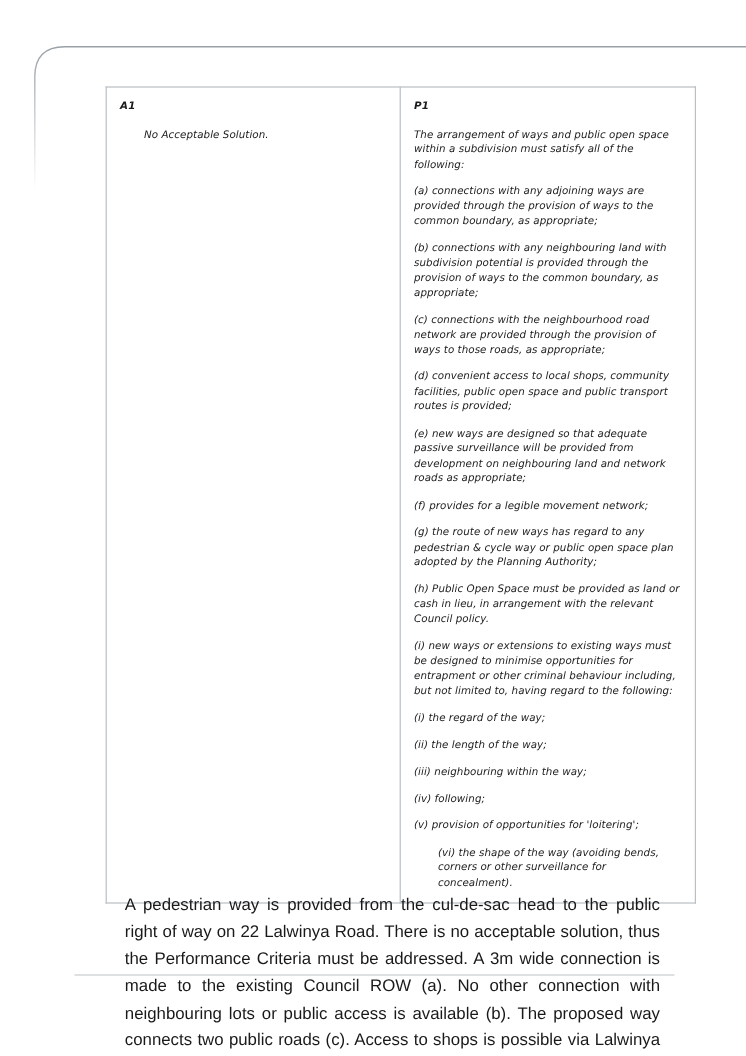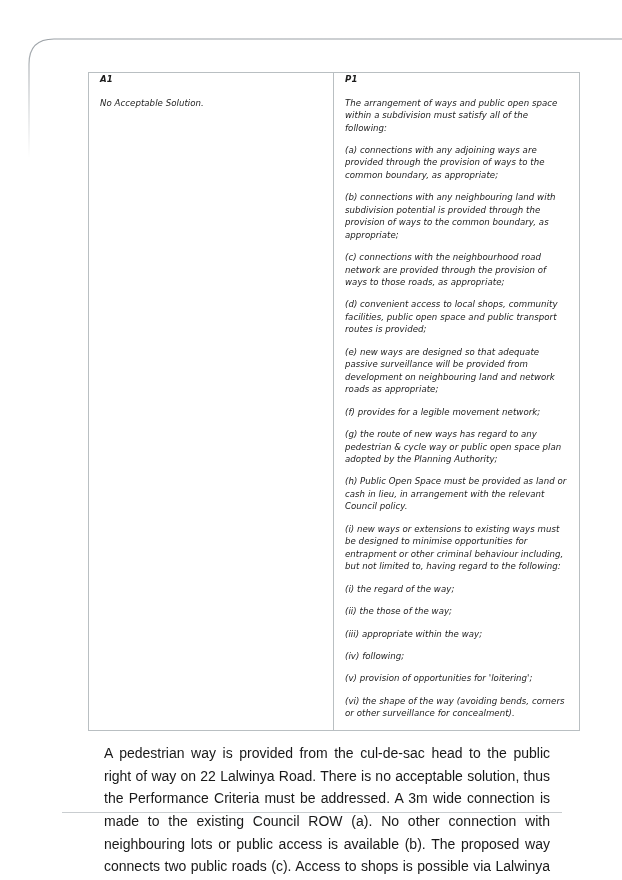--- a/index.html
+++ b/index.html
@@ -30,21 +30,21 @@
     position: absolute;
     left: 88px;
     top: 72px;
     width: 445px;
     border-collapse: collapse;
     table-layout: fixed;
   }
   #criteria-table td {
     border: 1px solid #b9bfc2;
     vertical-align: top;
-    padding: 1px 11px 10px 11px;
+    padding: 11px 11px 10px 11px;
   }
   td.col-a { width: 222px; }
   td.col-p { width: 223px; }
 
   .cell-head {
     font-family: "DejaVu Sans", sans-serif;
     font-style: italic;
     font-weight: 600;
     font-size: 8.6px;
     color: #1b1b1b;
@@ -54,21 +54,21 @@
   }
   .clause {
     font-family: "DejaVu Sans", sans-serif;
     font-style: italic;
     font-size: 8.6px;
     line-height: 1.45;
     color: #1b1b1b;
     margin: 0 0 10px 0;
     letter-spacing: .05px;
   }
-  .clause:last-child { margin-bottom: 0; }
+  .clause:last-child { margin-bottom: 0; margin-left: 20px; }
 
   
   #assessment-paragraph {
     position: absolute;
     left: 88px;
     top: 726px;
     width: 446px;
     font-family: "Liberation Sans", sans-serif;
     font-size: 14px;
     line-height: 1.62;
@@ -127,22 +127,22 @@
         <p class="clause">(a) connections with any adjoining ways are provided through the provision of ways to the common boundary, as appropriate;</p>
         <p class="clause">(b) connections with any neighbouring land with subdivision potential is provided through the provision of ways to the common boundary, as appropriate;</p>
         <p class="clause">(c) connections with the neighbourhood road network are provided through the provision of ways to those roads, as appropriate;</p>
         <p class="clause">(d) convenient access to local shops, community facilities, public open space and public transport routes is provided;</p>
         <p class="clause">(e) new ways are designed so that adequate passive surveillance will be provided from development on neighbouring land and network roads as appropriate;</p>
         <p class="clause">(f) provides for a legible movement network;</p>
         <p class="clause">(g) the route of new ways has regard to any pedestrian &amp; cycle way or public open space plan adopted by the Planning Authority;</p>
         <p class="clause">(h) Public Open Space must be provided as land or cash in lieu, in arrangement with the relevant Council policy.</p>
         <p class="clause">(i) new ways or extensions to existing ways must be designed to minimise opportunities for entrapment or other criminal behaviour including, but not limited to, having regard to the following:</p>
         <p class="clause">(i) the regard of the way;</p>
-        <p class="clause">(ii) the those of the way;</p>
-        <p class="clause">(iii) appropriate within the way;</p>
+        <p class="clause">(ii) the length of the way;</p>
+        <p class="clause">(iii) neighbouring within the way;</p>
         <p class="clause">(iv) following;</p>
         <p class="clause">(v) provision of opportunities for  'loitering';</p>
         <p class="clause">(vi) the shape of the way (avoiding bends, corners or other surveillance for concealment).</p>
       </td>
     </tr>
   </tbody>
 </table>
 
 <p id="assessment-paragraph">A pedestrian way is provided from the cul-de-sac head to the public right of way on 22 Lalwinya Road. There is no acceptable solution, thus the Performance Criteria must be addressed. A 3m wide connection is made to the existing Council ROW (a). No other connection with neighbouring lots or public access is available (b). The proposed way connects two public roads (c). Access to shops is possible via Lalwinya Road, but is not the most direct route (d). The ROW will be 3m wide and straight so passive surveillance will be</p>
 

